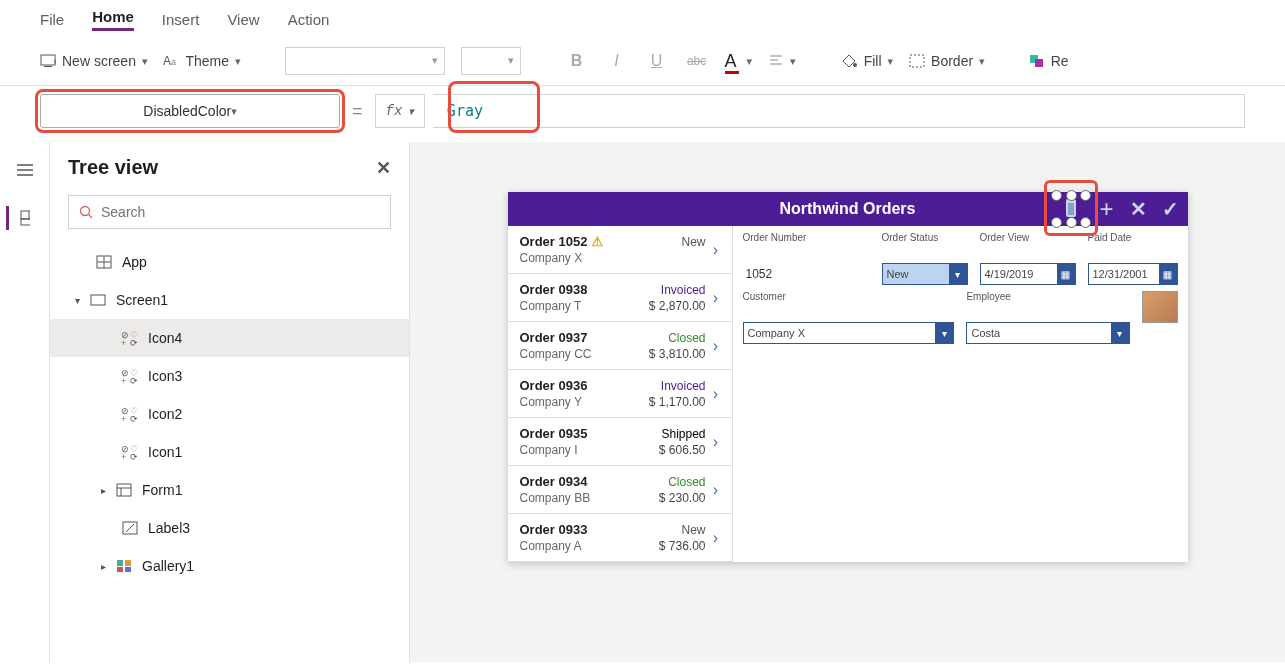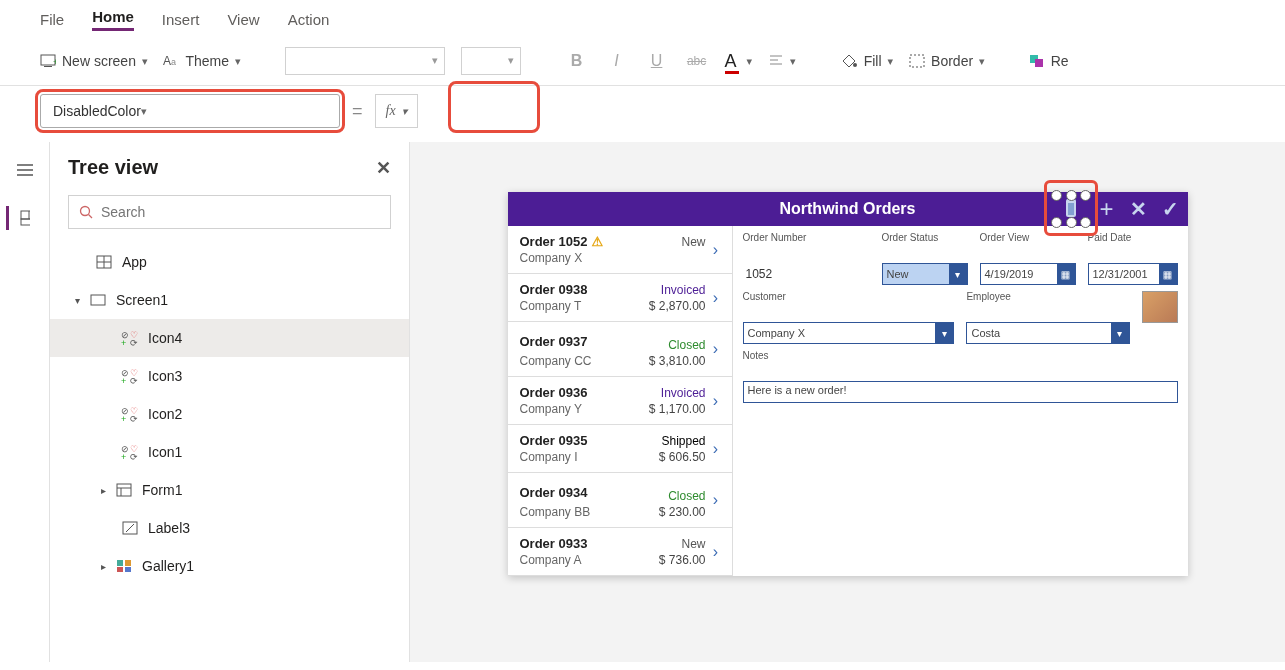--- a/index.html
+++ b/index.html
@@ -15,21 +15,21 @@
   .tb-group { display: flex; align-items: center; gap: 6px; }
   .tb-icon { width: 16px; height: 16px; display: inline-flex; align-items: center; justify-content: center; }
   .tb-sep { width: 12px; }
   .tb-select { border: 1px solid #d1d1d1; height: 28px; width: 160px; background: #fff; position: relative; }
   .tb-select.small { width: 60px; }
   .tb-chev { position: absolute; right: 6px; top: 6px; color: #999; font-size: 11px; }
   .tb-btn { color: #aaa; font-size: 16px; width: 24px; text-align: center; }
   
   
   .formulabar { display: flex; align-items: center; padding: 8px 40px 14px 40px; gap: 8px; }
-  .prop-dd { border: 1px solid #aaa; height: 34px; width: 300px; padding: 0 12px; display: flex; align-items: center; justify-content: flex-start; background: #fff; position: relative; }
+  .prop-dd { border: 1px solid #aaa; height: 34px; width: 300px; padding: 0 12px; display: flex; align-items: center; justify-content: center; background: #fff; position: relative; }
   .highlight-red { outline: 3px solid #e74c3c; outline-offset: 2px; border-radius: 3px; }
   .equals { font-size: 18px; color: #888; margin: 0 4px; }
   .fx-box { border: 1px solid #d1d1d1; height: 34px; padding: 0 10px; display: flex; align-items: center; gap: 6px; font-style: italic; color: #666; background:#fff; }
   .formula-input { border: 1px solid #d1d1d1; border-left:none; height: 34px; flex: 1; padding: 0 14px; display: flex; align-items: center; font-family: Consolas, monospace; font-size: 15px; color: #0b7a8a; background:#fff; }
   .formula-highlight { outline: 3px solid #e74c3c; outline-offset: 2px; border-radius: 3px; position:absolute; }
   
   
   .main { display: flex; height: calc(670px - 150px); }
   
   .leftrail { width: 50px; border-right: 1px solid #e1e1e1; display:flex; flex-direction:column; align-items:center; padding-top: 16px; gap: 24px; color:#555; }
@@ -59,21 +59,21 @@
   .app-body { display:flex; }
   .order-list { width: 225px; border-right:1px solid #ddd; }
   .order-item { border-bottom:1px solid #ddd; padding: 8px 8px 8px 12px; display:grid; grid-template-columns: 1fr 70px 16px; grid-template-rows: auto auto; align-items:center; column-gap:2px; row-gap:2px; font-size:12px; }
   .order-item .on { font-weight:700; font-size:13px; color:#222; grid-column:1; grid-row:1; display:flex; align-items:center; gap:4px;}
   .order-item .st { grid-column:2; grid-row:1; text-align:right; font-size:12px; }
   .order-item .chv { grid-column:3; grid-row:1 / span 2; color:#3e6db5; font-size:16px; text-align:center;}
   .order-item .co { grid-column:1; grid-row:2; color:#666; }
   .order-item .amt { grid-column:2; grid-row:2; text-align:right; color:#444; }
   .st-new { color:#555; }
   .st-invoiced { color:#4c1d95; }
-  .st-closed { color:#2e8b2e;margin-top:8px; }
+  .st-closed { color:#2e8b2e; }
   .st-shipped { color:#000000; }
   
   .detail { flex:1; padding: 6px 10px 10px 10px; font-size:11px; color:#444; }
   .detail .drow { display:flex; gap:12px; margin-bottom:6px; }
   .detail .dfield { display:flex; flex-direction:column; gap:20px; }
   .detail label { font-size:10px; color:#555; }
   .detail .val { border:1px solid #fff; padding:3px 2px; font-size:12px; color:#333; }
   .detail .combo { border:1px solid #2f5597; height:22px; display:flex; align-items:center; padding:0 4px; font-size:11px; background:#fff; position:relative; }
   .detail .combo .dd { position:absolute; right:0; top:0; bottom:0; width:18px; background:#2f5597; color:#fff; display:flex; align-items:center; justify-content:center; font-size:10px; }
   .detail .combo.sel { background:#bcd3f2; }
@@ -171,22 +171,25 @@
   </div>
 </div>
 
 <div class="formulabar" style="position:relative">
   <div class="prop-dd highlight-red">
     <span>DisabledColor</span>
     <span style="font-size:11px;color:#666">▾</span>
   </div>
   <span class="equals">=</span>
   <div class="fx-box">
-    <span style="font-family:Liberation Serif, serif;font-style:italic">fx</span>
-    <span style="font-size:11px;color:#666">▾</span>
+    <span style="font-family:Liberation Mono, monospace;font-style:italic">fx</span>
+    <span style="font-size:11px;color:#666">▾</span>
+  </div>
+  <div class="formula-input">
+    <span>Gray</span>
   </div>
   <div class="formula-highlight" style="left:453px; top:0px; width:82px; height:42px;"></div>
 </div>
 
 <div class="main">
 
   <div class="leftrail">
     <div class="rail-item">
       <svg width="18" height="14">
           <line x1="1" y1="2" x2="17" y2="2" stroke="#555" stroke-width="1.5"></line>
@@ -445,25 +448,19 @@
             </div>
             <div class="dfield" style="flex:1">
               <label>Employee</label>
               <div class="combo">
                   <span>Costa</span>
                   <span class="dd">▾</span>
                 </div>
             </div>
             <div class="avatar"></div>
           </div>
-          <div class="drow">
-            <div class="dfield" style="flex:1">
-              <label>Notes</label>
-              <div class="dtxt">Here is a new order!</div>
-            </div>
-          </div>
         </div>
       </div>
 
       <div class="sel-box" style="left:539px; top:-9px; width:48px; height:50px;"></div>
     </div>
   </div>
 </div>
 
 </body></html>

